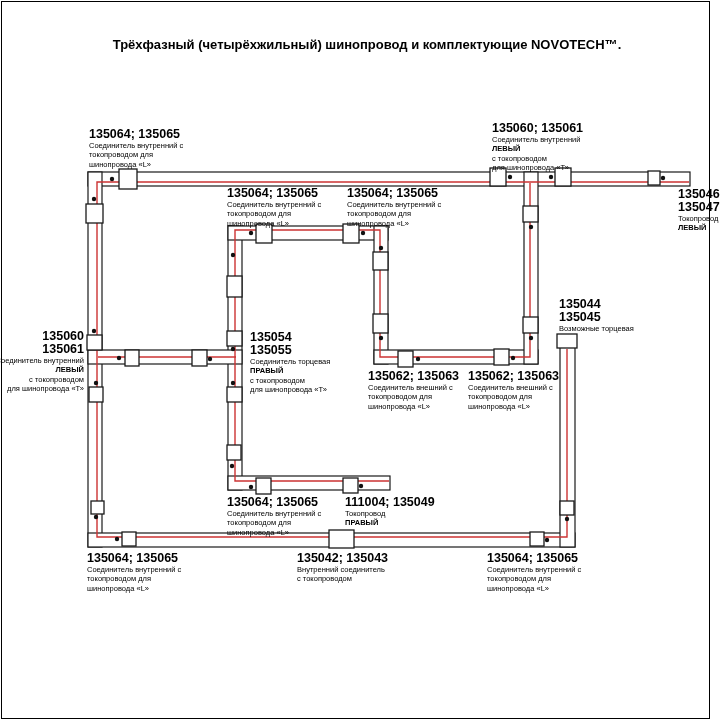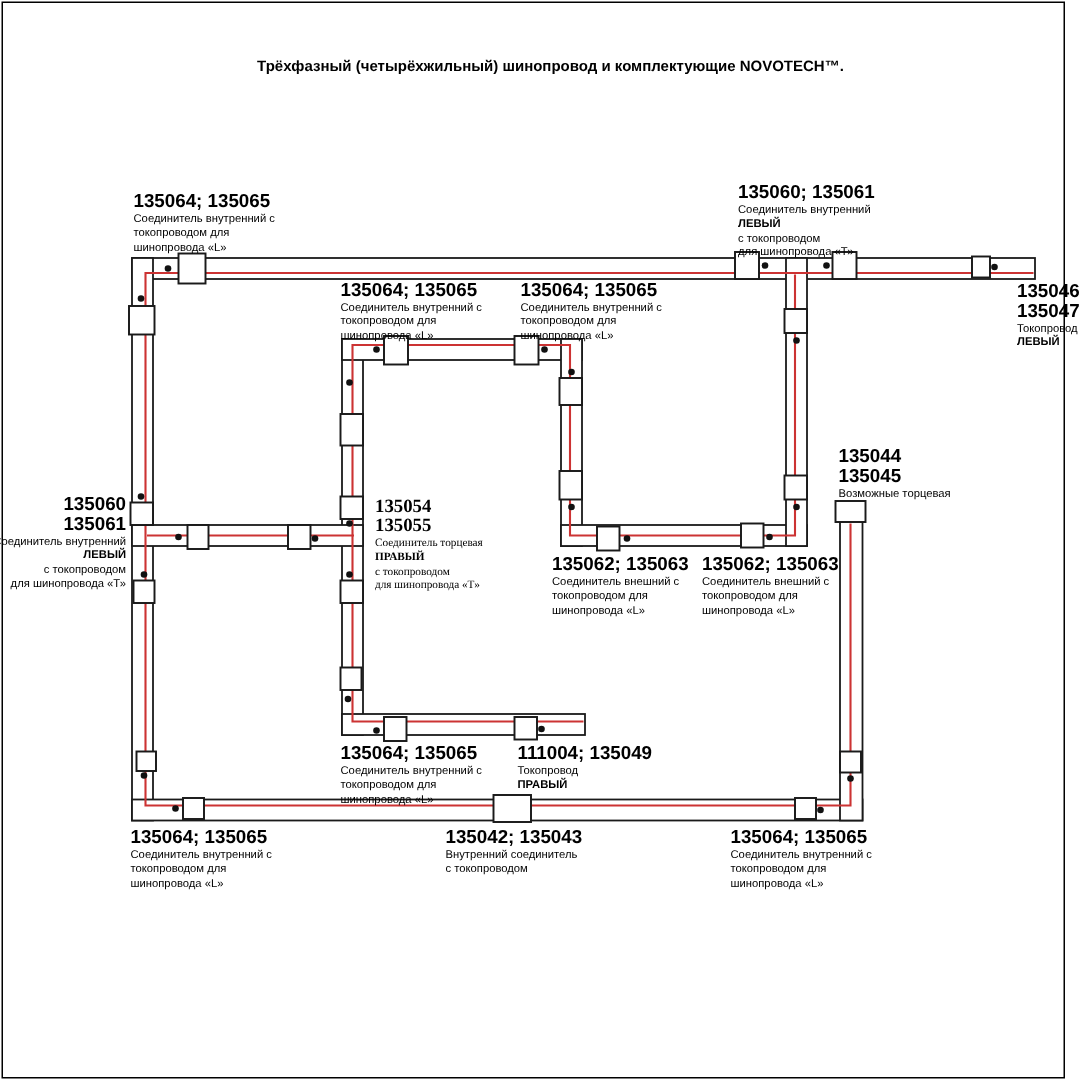--- a/index.html
+++ b/index.html
@@ -1,20 +1,20 @@
 <!DOCTYPE html>
 <html><head>
 <meta charset="utf-8">
 <style>
   html,body{margin:0;padding:0;background:#fff;}
   .page{position:relative;width:720px;height:720px;background:#ffffff;overflow:hidden;
         font-family:"Liberation Sans","DejaVu Sans",sans-serif;color:#000;}
   .frame{position:absolute;left:1px;top:1px;width:707px;height:716px;border:1px solid #000;pointer-events:none;}
   .titlebox{position:absolute;left:0;top:33px;width:710px;text-align:center;}
-  .titlebox div{font-weight:bold;font-size:10px;line-height:24px;padding-left:24px;}
+  .titlebox div{font-weight:bold;font-size:13px;line-height:24px;padding-left:24px;}
   .dsvg{position:absolute;left:0;top:0;}
   .track{fill:#ffffff;stroke:#1a1a1a;stroke-width:1.2;}
   .red{fill:none;stroke:#cc3333;stroke-width:1.4;}
   .cbox{fill:#ffffff;stroke:#1a1a1a;stroke-width:1.3;}
   .dot{fill:#111111;}
   .dlabel{position:absolute;white-space:nowrap;}
   .dlabel .num{font-weight:bold;font-size:12.5px;line-height:13px;}
   .dlabel .desc{font-size:7.5px;line-height:9.4px;}
   .dlabel .desc.b{font-weight:bold;}
 </style>
@@ -134,21 +134,21 @@
         <div class="desc">шинопровода «L»</div>
       </div>
       <div class="dlabel" style="right: 636px; text-align: right; top: 330px;">
         <div class="num">135060</div>
         <div class="num">135061</div>
         <div class="desc">Соединитель внутренний</div>
         <div class="desc b">ЛЕВЫЙ</div>
         <div class="desc">с токопроводом</div>
         <div class="desc">для шинопровода «Т»</div>
       </div>
-      <div class="dlabel" style="left: 250px; top: 331px; font-family: Liberation Serif, serif;">
+      <div class="dlabel" style="left: 250px; top: 331px;">
         <div class="num">135054</div>
         <div class="num">135055</div>
         <div class="desc">Соединитель торцевая</div>
         <div class="desc b">ПРАВЫЙ</div>
         <div class="desc">с токопроводом</div>
         <div class="desc">для шинопровода «Т»</div>
       </div>
       <div class="dlabel" style="left: 368px; top: 370px;">
         <div class="num">135062; 135063</div>
         <div class="desc">Соединитель внешний с</div>

